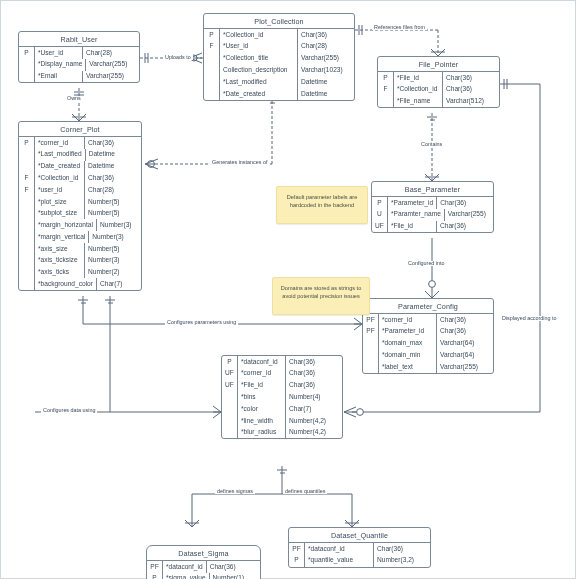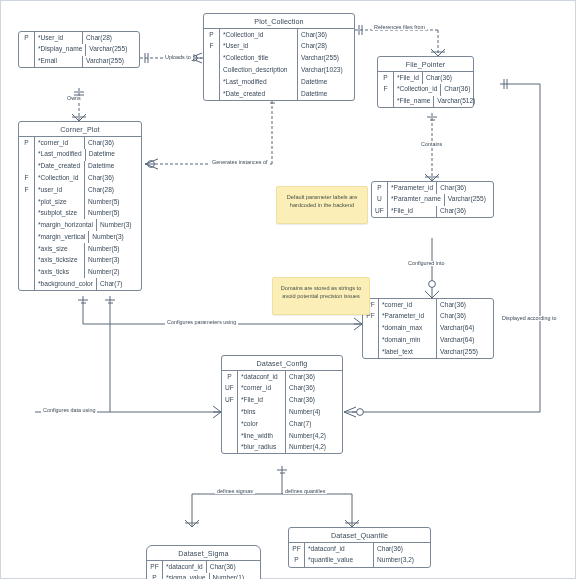--- a/index.html
+++ b/index.html
@@ -181,20 +181,21 @@
       <line x1="282" y1="494" x2="352" y2="494"></line>
       <line x1="352" y1="494" x2="352" y2="527"></line>
       <line x1="352" y1="527" x2="345" y2="520"></line>
       <line x1="352" y1="527" x2="359" y2="520"></line>
       <line x1="345" y1="523" x2="359" y2="523"></line>
     </g>
   </svg>
 
   <div id="entities">
       <div class="entity" style="left: 18px; top: 31px; width: 122px;">
+        <div class="title">Rabit_User</div>
         <div class="rows">
           <div class="row">
             <div class="k">P</div>
             <div class="n">*User_id</div>
             <div class="t">Char(28)</div>
           </div>
           <div class="row">
             <div class="k"></div>
             <div class="n">*Display_name</div>
             <div class="t">Varchar(255)</div>
@@ -234,21 +235,21 @@
             <div class="n">*Last_modified</div>
             <div class="t">Datetime</div>
           </div>
           <div class="row">
             <div class="k"></div>
             <div class="n">*Date_created</div>
             <div class="t">Datetime</div>
           </div>
         </div>
       </div>
-      <div class="entity" style="left: 377px; top: 56px; width: 97px;">
+      <div class="entity" style="left: 377px; top: 56px; width: 123px;">
         <div class="title">File_Pointer</div>
         <div class="rows">
           <div class="row">
             <div class="k">P</div>
             <div class="n">*File_id</div>
             <div class="t">Char(36)</div>
           </div>
           <div class="row">
             <div class="k">F</div>
             <div class="n">*Collection_id</div>
@@ -325,39 +326,41 @@
             <div class="t">Number(2)</div>
           </div>
           <div class="row">
             <div class="k"></div>
             <div class="n">*background_color</div>
             <div class="t">Char(7)</div>
           </div>
         </div>
       </div>
       <div class="entity" style="left: 371px; top: 181px; width: 123px;">
+        <div class="title">Base_Parameter</div>
         <div class="rows">
           <div class="row">
             <div class="k">P</div>
             <div class="n">*Parameter_id</div>
             <div class="t">Char(36)</div>
           </div>
           <div class="row">
             <div class="k">U</div>
             <div class="n">*Paramter_name</div>
             <div class="t">Varchar(255)</div>
           </div>
           <div class="row">
             <div class="k">UF</div>
             <div class="n">*File_id</div>
             <div class="t">Char(36)</div>
           </div>
         </div>
       </div>
       <div class="entity" style="left: 362px; top: 298px; width: 132px;">
+        <div class="title">Parameter_Config</div>
         <div class="rows">
           <div class="row">
             <div class="k">PF</div>
             <div class="n">*corner_id</div>
             <div class="t">Char(36)</div>
           </div>
           <div class="row">
             <div class="k">PF</div>
             <div class="n">*Parameter_id</div>
             <div class="t">Char(36)</div>
@@ -373,21 +376,20 @@
             <div class="t">Varchar(64)</div>
           </div>
           <div class="row">
             <div class="k"></div>
             <div class="n">*label_text</div>
             <div class="t">Varchar(255)</div>
           </div>
         </div>
       </div>
       <div class="entity" style="left: 221px; top: 355px; width: 122px;">
-        <div class="title">Dataset_Config</div>
         <div class="rows">
           <div class="row">
             <div class="k">P</div>
             <div class="n">*dataconf_id</div>
             <div class="t">Char(36)</div>
           </div>
           <div class="row">
             <div class="k">UF</div>
             <div class="n">*corner_id</div>
             <div class="t">Char(36)</div>

